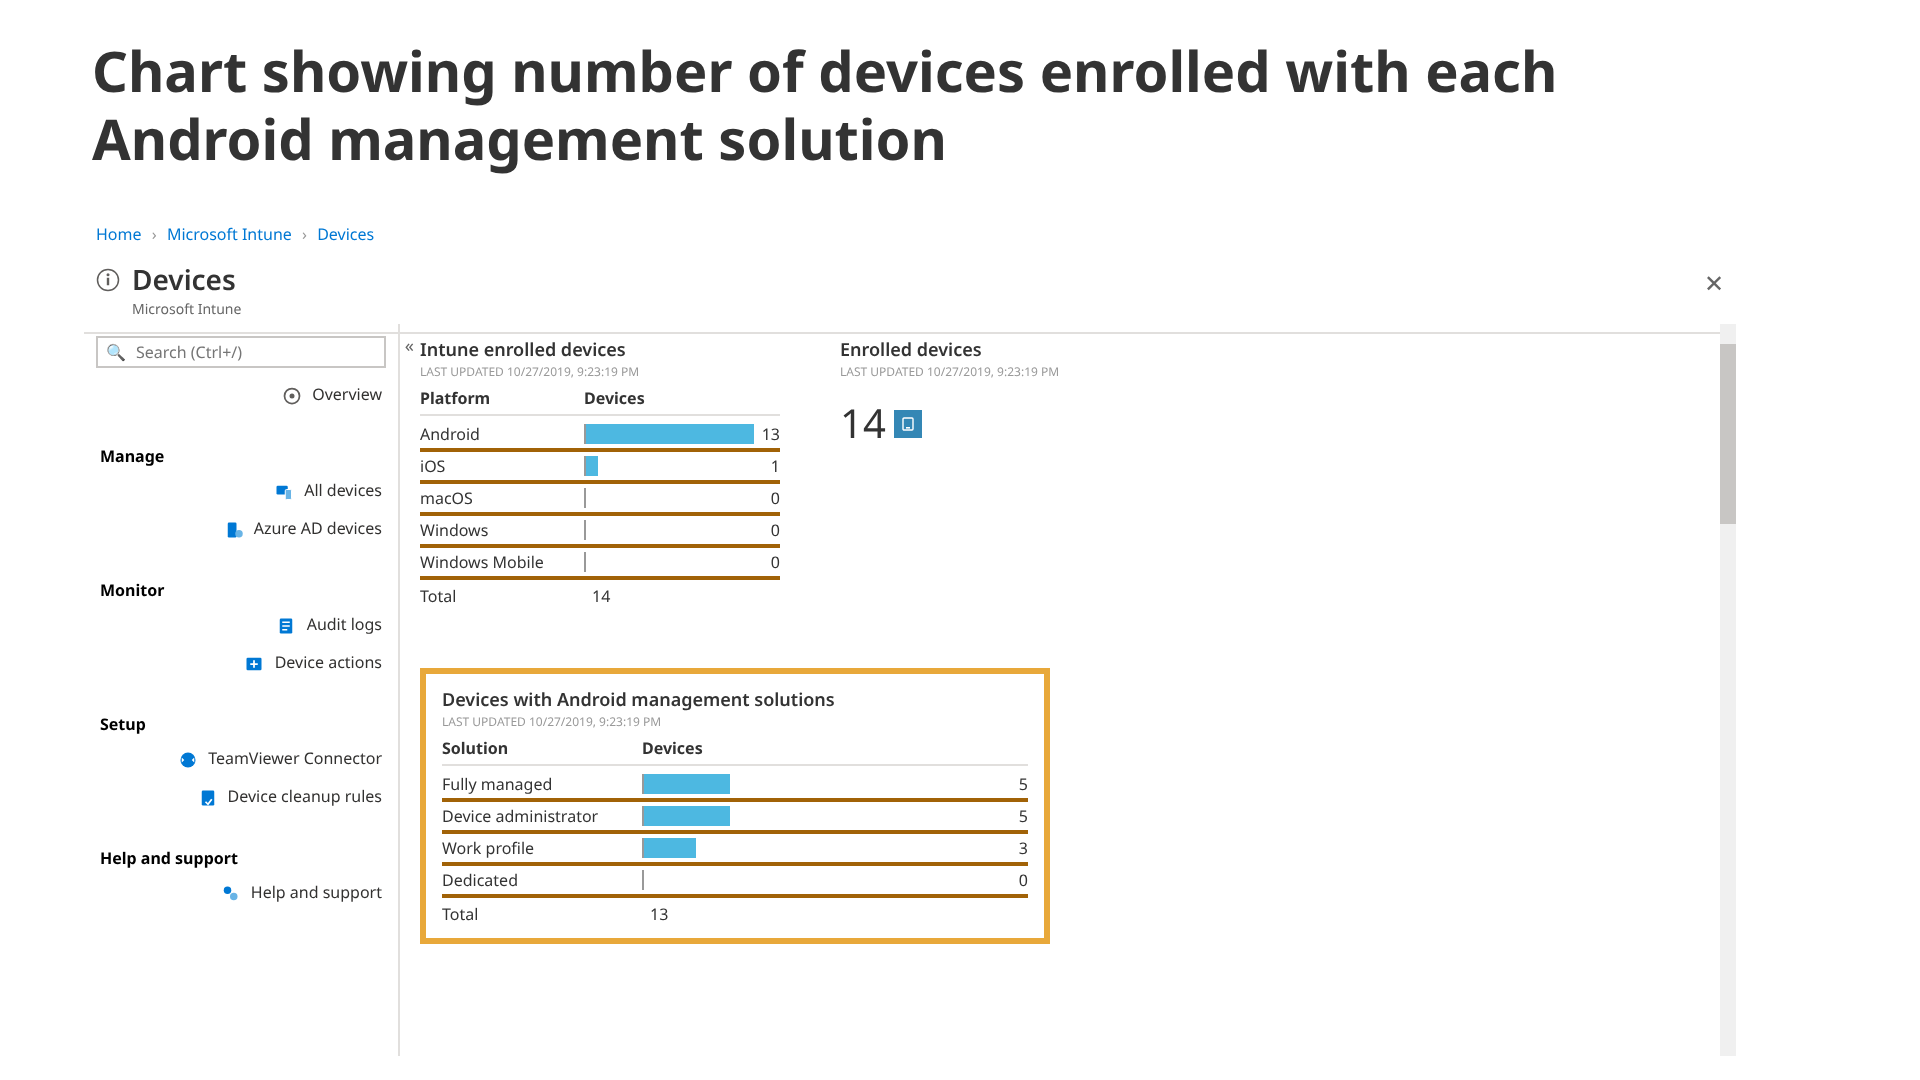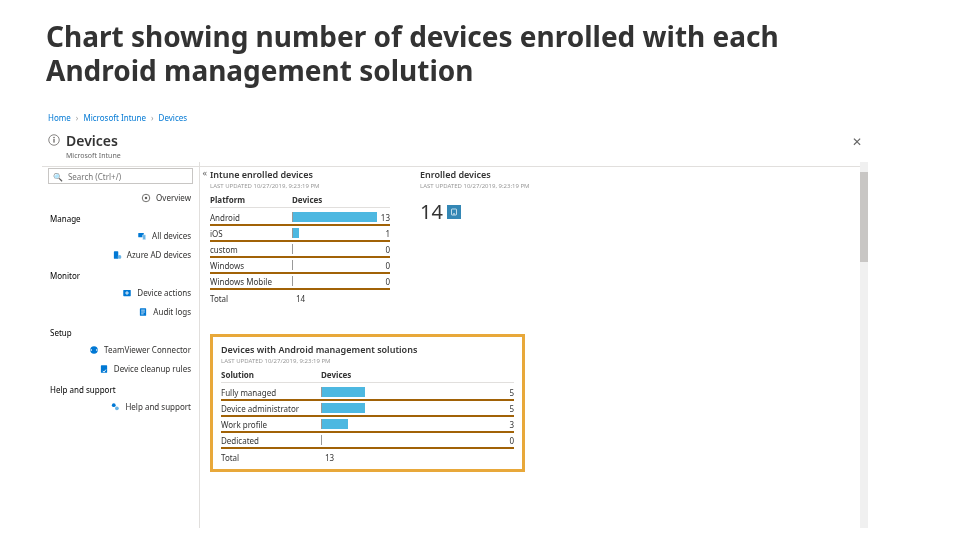--- a/index.html
+++ b/index.html
@@ -36,21 +36,21 @@
 
   
   .nav{width:158px;border-right:1px solid var(--border);padding:4px 0;font-size:8px;position:relative;}
   .nav-search{margin:2px 6px 4px 6px;display:flex;align-items:center;border:1px solid #c8c6c4;height:16px;padding:0 4px;}
   .nav-search .mag{font-size:8px;color:var(--faint);margin-right:3px;}
   .nav-search input{border:none;outline:none;font-size:8px;flex:1;color:var(--faint);}
   .nav-collapse{position:absolute;top:4px;right:-8px;font-size:9px;color:var(--muted);}
   .nav-item{display:flex;align-items:center;gap:5px;padding:4px 8px;color:#323130;justify-content:flex-end;}
   .nav-item .ico{width:10px;height:10px;display:inline-flex;align-items:center;justify-content:center;}
   .nav-item .ico svg{width:10px;height:10px;}
-  .nav-group{font-size:8px;font-weight:400;color:#000;padding:6px 8px 2px 8px;}
+  .nav-group{font-size:8px;font-weight:700;color:#000;padding:6px 8px 2px 8px;margin-top:10px;}
 
   
   .main{flex:1;padding:6px 10px 0 10px;position:relative;overflow:hidden;}
   .pane-row{display:flex;gap:30px;}
   .pane{min-width:180px;}
   .pane h4{font-size:9px;font-weight:600;margin:0 0 1px 0;}
   .pane .upd{font-size:6px;color:var(--faint);margin-bottom:4px;}
   .tbl{font-size:8px;}
   .tbl .hdr{display:flex;font-weight:700;border-bottom:1px solid var(--border);padding-bottom:2px;margin-bottom:2px;}
   .tbl .row{display:flex;align-items:center;border-bottom:2px solid #a16207;height:16px;}
@@ -143,34 +143,34 @@
                   <rect x="3" y="2" width="7" height="12" rx="1" fill="#0078d4"></rect>
                   <circle cx="12" cy="11" r="3" fill="#69b4e6"></circle>
                 </svg>
               </span>
               <span>Azure AD devices</span>
             </div>
             <div class="nav-group">Monitor</div>
             <div class="nav-item">
               <span class="ico">
                 <svg viewBox="0 0 16 16">
+                  <rect x="3" y="2" width="10" height="12" rx="1" fill="#0078d4"></rect>
+                  <path d="M5 5h6M5 8h6M5 11h4" stroke="#fff" stroke-width="1.2"></path>
+                </svg>
+              </span>
+              <span>Audit logs</span>
+            </div>
+            <div class="nav-item">
+              <span class="ico">
+                <svg viewBox="0 0 16 16">
                   <rect x="2" y="3" width="12" height="10" rx="1" fill="#0078d4"></rect>
                   <path d="M5 8h6M8 5v6" stroke="#fff" stroke-width="1.4"></path>
                 </svg>
               </span>
               <span>Device actions</span>
-            </div>
-            <div class="nav-item">
-              <span class="ico">
-                <svg viewBox="0 0 16 16">
-                  <rect x="3" y="2" width="10" height="12" rx="1" fill="#0078d4"></rect>
-                  <path d="M5 5h6M5 8h6M5 11h4" stroke="#fff" stroke-width="1.2"></path>
-                </svg>
-              </span>
-              <span>Audit logs</span>
             </div>
             <div class="nav-group">Setup</div>
             <div class="nav-item">
               <span class="ico">
                 <svg viewBox="0 0 16 16">
                   <circle cx="8" cy="8" r="6" fill="#0078d4"></circle>
                   <path d="M5 8l-2 2V6zM11 8l2 2V6z" fill="#fff"></path>
                 </svg>
               </span>
               <span>TeamViewer Connector</span>
@@ -222,21 +222,21 @@
                   <div class="row">
                     <div class="col-a">iOS</div>
                     <div class="col-b">
                       <div class="bar-wrap">
                         <div class="bar" style="width: 6.42857px;"></div>
                       </div>
                       <span class="bar-val">1</span>
                     </div>
                   </div>
                   <div class="row">
-                    <div class="col-a">custom</div>
+                    <div class="col-a">macOS</div>
                     <div class="col-b">
                       <div class="bar-wrap">
                         <div class="bar" style="width: 0px;"></div>
                       </div>
                       <span class="bar-val">0</span>
                     </div>
                   </div>
                   <div class="row">
                     <div class="col-a">Windows</div>
                     <div class="col-b">

